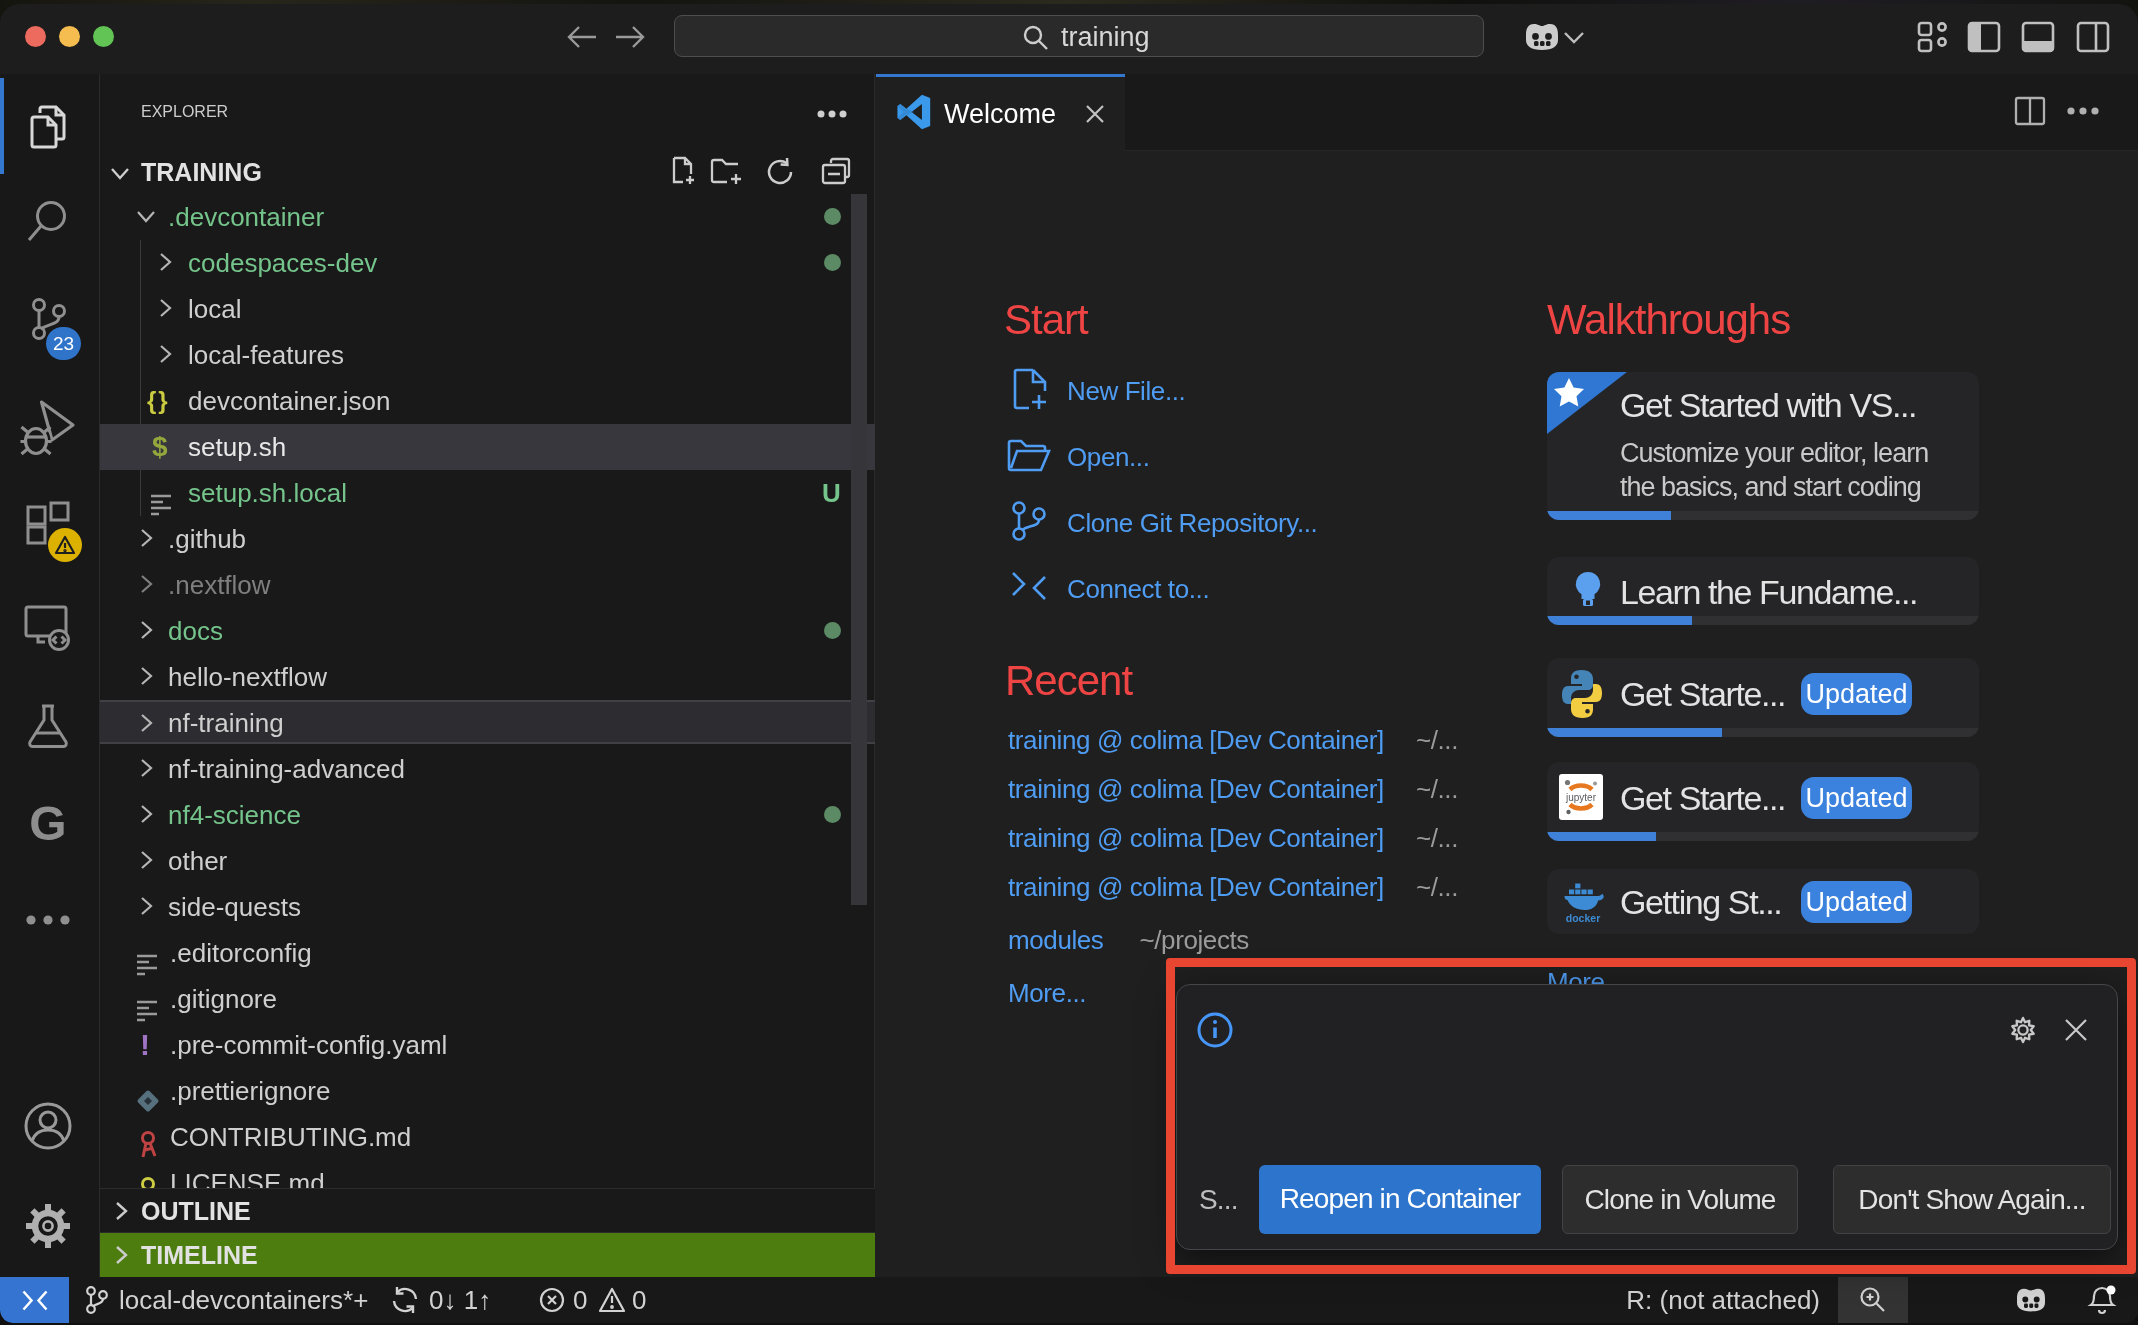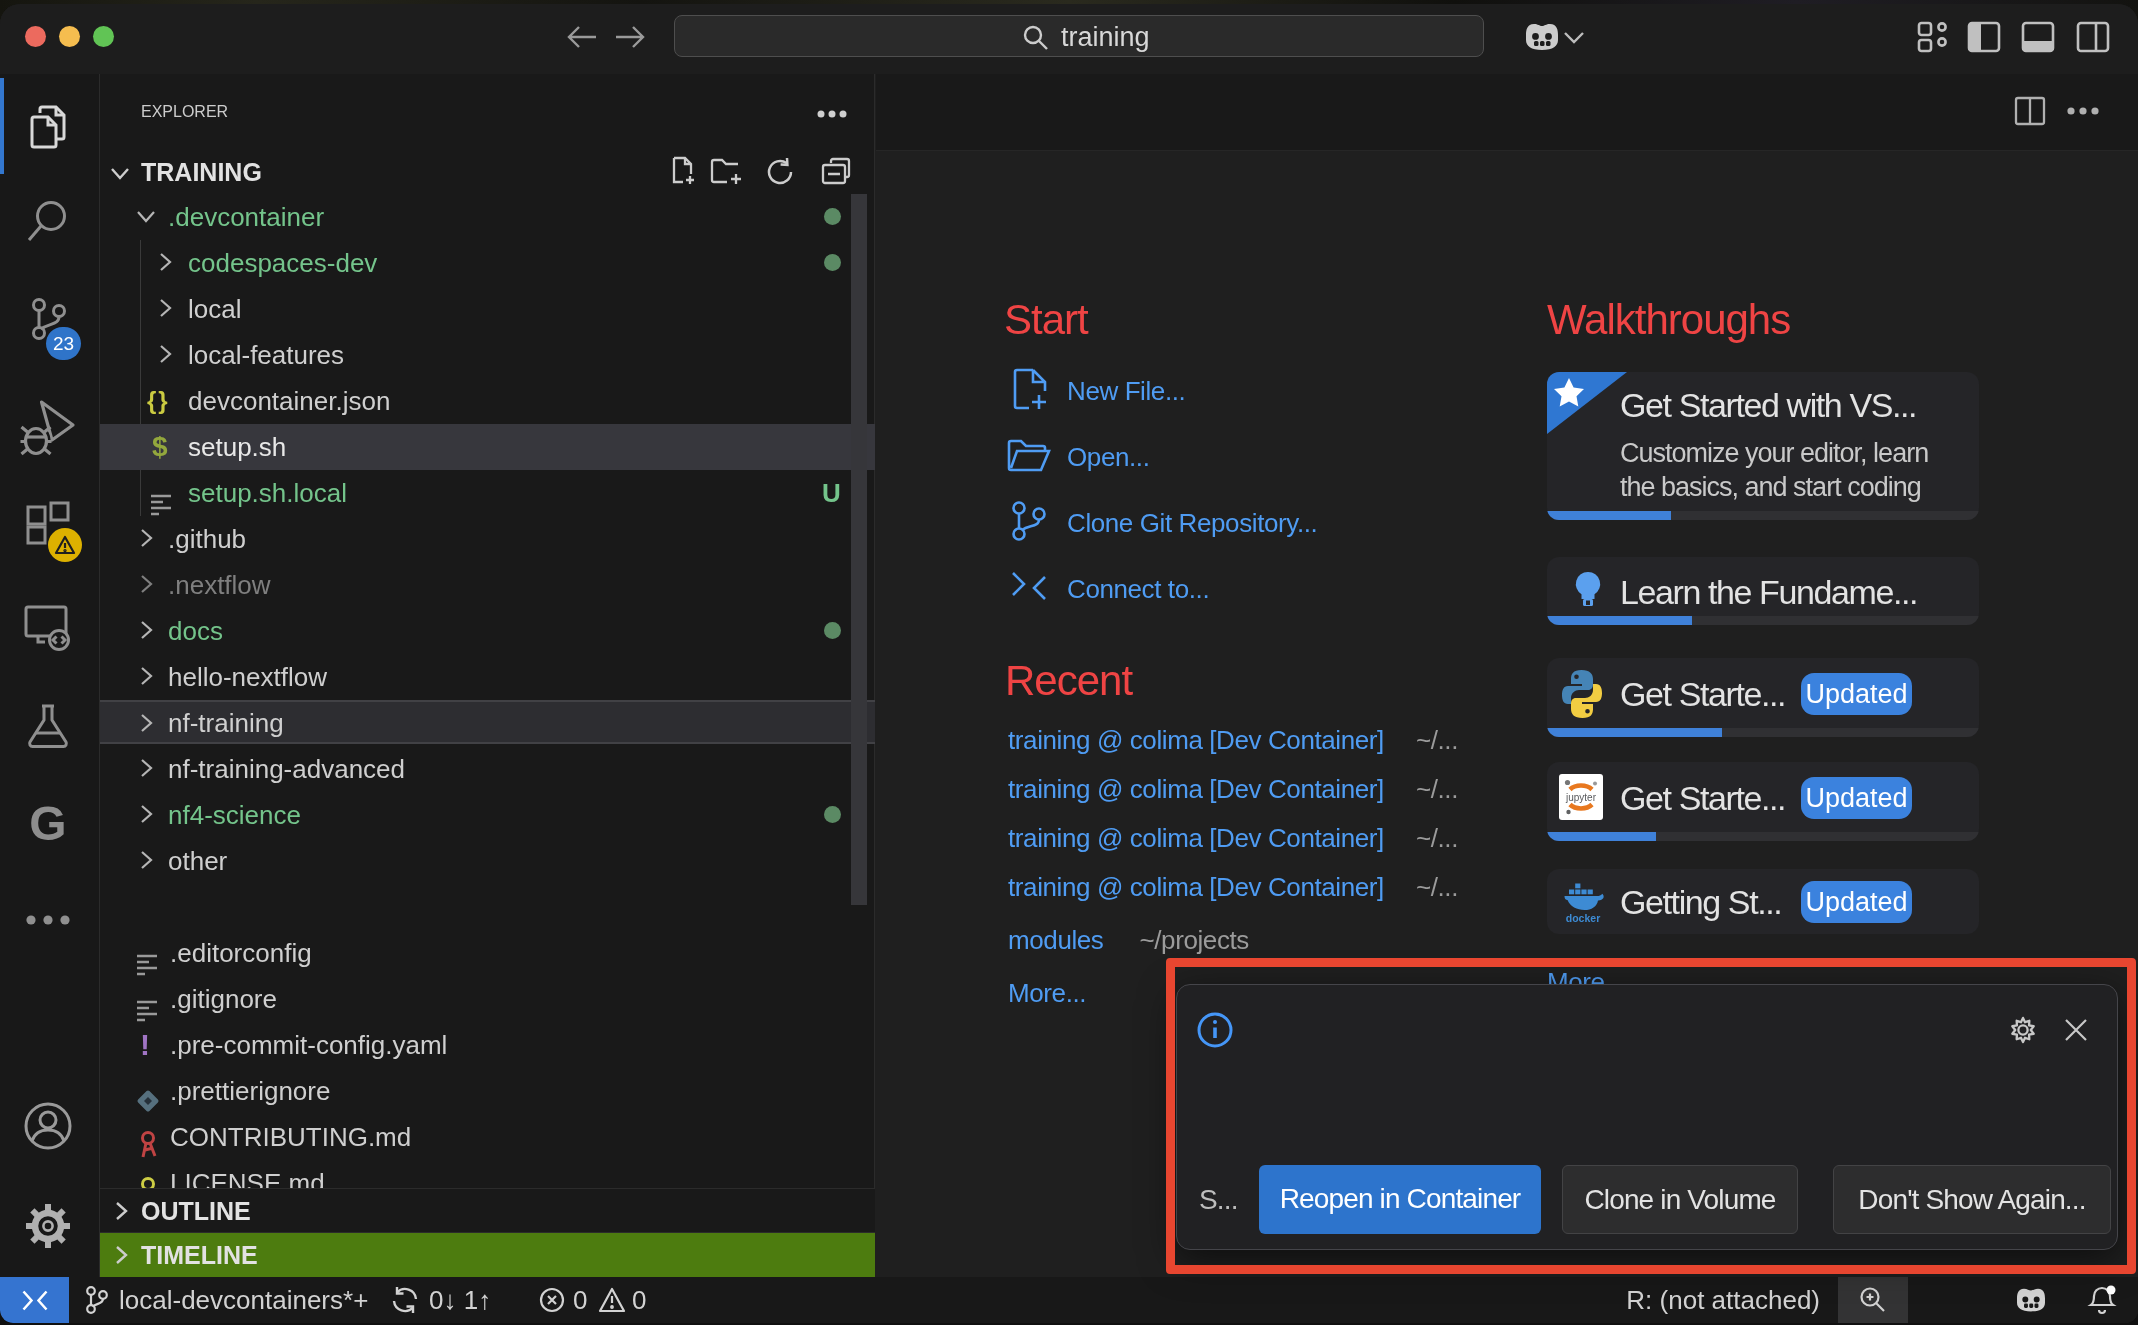--- a/index.html
+++ b/index.html
@@ -312,20 +312,26 @@
           <path d="M9 5 L18 13 L9 21"></path>
         </svg>
       <span style="margin-left:68px;">nf4-science</span><div class="dot"></div>
     </div>
     <div class="row" style="top:764px;">
       <svg class="chv" style="left:33px;" width="26" height="26" viewBox="0 0 26 26" fill="none" stroke="#b5b5b5" stroke-width="2.2">
           <path d="M9 5 L18 13 L9 21"></path>
         </svg>
       <span style="margin-left:68px;">other</span>
     </div>
+    <div class="row" style="top:810px;">
+      <svg class="chv" style="left:33px;" width="26" height="26" viewBox="0 0 26 26" fill="none" stroke="#b5b5b5" stroke-width="2.2">
+          <path d="M9 5 L18 13 L9 21"></path>
+        </svg>
+      <span style="margin-left:68px;">side-quests</span>
+    </div>
     <div class="row" style="top:856px;">
       <svg class="ficon" style="left:36px;top:12px;" width="24" height="22" viewBox="0 0 24 22" stroke="#9a9a9a" stroke-width="2.6">
           <path d="M1 2 H21 M1 8 H13 M1 14 H21 M1 20 H9"></path>
         </svg>
       <span style="margin-left:70px;text-align:right;">.editorconfig</span>
     </div>
     <div class="row" style="top:902px;">
       <svg class="ficon" style="left:36px;top:12px;" width="24" height="22" viewBox="0 0 24 22" stroke="#9a9a9a" stroke-width="2.6">
           <path d="M1 2 H21 M1 8 H13 M1 14 H21 M1 20 H9"></path>
         </svg>
@@ -367,20 +373,30 @@
     </div>
     <div class="abs" style="left:0;top:1158px;width:775px;height:45px;border-top:1px solid #2b2b2b;background:#4d7c0f;">
       <svg class="abs" style="left:8px;top:9px;" width="26" height="26" viewBox="0 0 26 26" fill="none" stroke="#cccccc" stroke-width="2.4">
           <path d="M9 5 L18 13 L9 21"></path>
         </svg>
       <div class="abs" style="left:41px;top:0;height:45px;line-height:45px;font-size:25px;font-weight:700;color:#e2e2e2;">TIMELINE</div>
     </div>
   </div>
   <div id="editor">
     <div id="tabbar">
+      <div id="tab">
+        <svg class="abs" style="left:20px;top:17px;" width="36" height="36" viewBox="0 0 100 100">
+            <path fill="#3a99ea" fill-rule="evenodd" d="M72 2 L95 11 V89 L72 98 L29 59 L12 72 L4 67 V33 L12 28 L29 41 Z M72 28 L43 50 L72 72 Z"></path>
+            <path fill="#2f7fc6" d="M29 41 L12 28 L4 33 L21 50 L4 67 L12 72 L29 59 L50 50 Z" opacity=".55"></path>
+          </svg>
+        <div class="abs" style="left:68px;top:0;height:74px;line-height:74px;font-size:27px;color:#ffffff;">Welcome</div>
+        <svg class="abs" style="left:208px;top:26px;" width="22" height="22" viewBox="0 0 22 22" fill="none" stroke="#c2c2c2" stroke-width="2.2">
+            <path d="M3 3 L19 19 M19 3 L3 19"></path>
+          </svg>
+      </div>
       <svg class="abs" style="left:1138px;top:22px;" width="32" height="30" viewBox="0 0 32 30" fill="none" stroke="#b0b0b0" stroke-width="2.3">
           <rect x="2" y="2" width="28" height="26" rx="2"></rect>
           <path d="M16 2 V28"></path>
         </svg>
       <svg class="abs" style="left:1190px;top:32px;" width="34" height="10" viewBox="0 0 34 10" fill="#b0b0b0">
           <circle cx="5" cy="5" r="3.6"></circle>
           <circle cx="17" cy="5" r="3.6"></circle>
           <circle cx="29" cy="5" r="3.6"></circle>
         </svg>
     </div>

